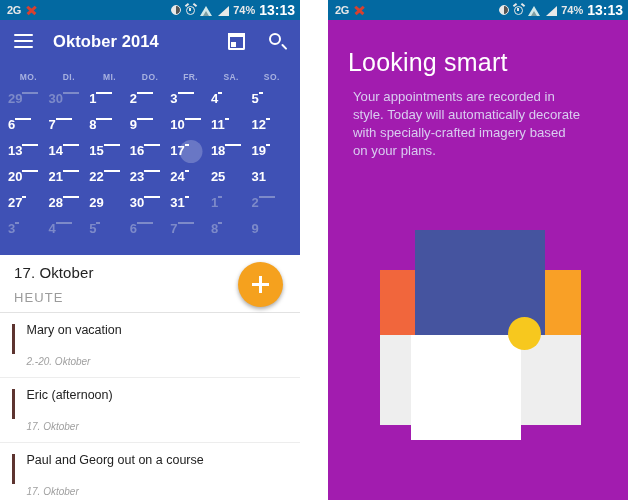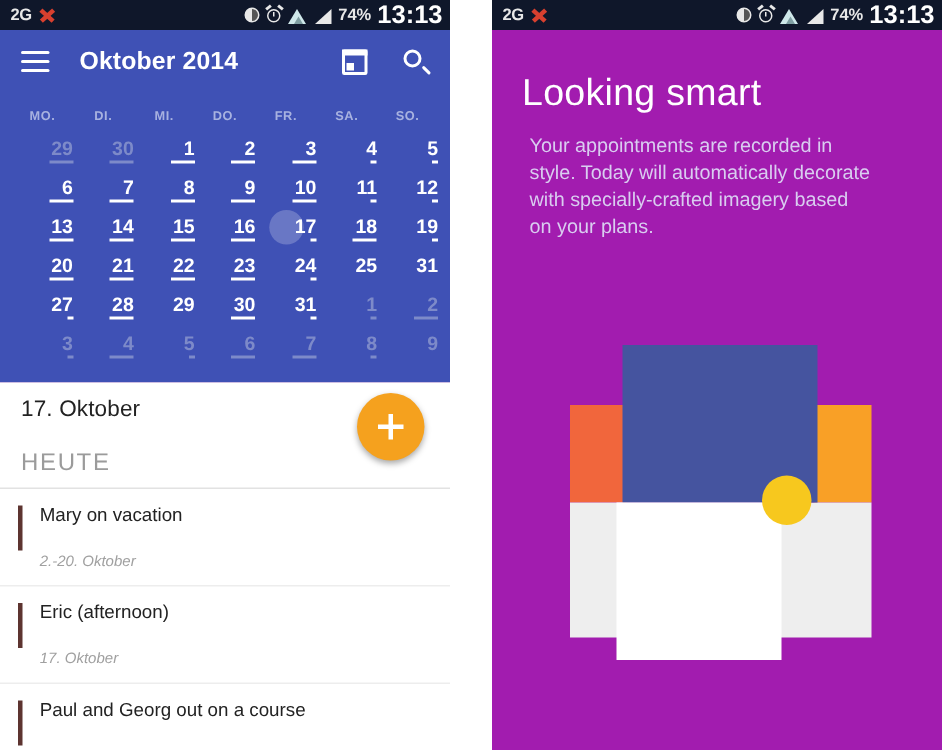--- a/index.html
+++ b/index.html
@@ -10,21 +10,21 @@
     overflow:hidden;
   }
   .frame { display:flex; width:628px; height:500px; }
 
   
   .phone { position:relative; width:300px; height:500px; overflow:hidden; background:#fff; }
   .gap { width:28px; height:500px; background:#ffffff; }
 
   
   .statusbar {
-    height:20px; background:#0f172a; color:#e8e8e8;
+    height:20px; background:#0369a1; color:#e8e8e8;
     display:flex; align-items:center; padding:0 5px 0 7px;
     font-size:11px; font-weight:bold;
   }
   .sb-left { display:flex; align-items:center; gap:4px; }
   .sb-2g { font-size:11px; letter-spacing:-0.3px; }
   .sb-xicon { width:12px; height:12px; position:relative; }
   .sb-xicon::before, .sb-xicon::after {
     content:""; position:absolute; left:1px; top:5px; width:11px; height:2.5px;
     background:#d8402f;
   }
@@ -60,21 +60,21 @@
     content:""; position:absolute; left:3.2px; bottom:0;
     border-left:3.3px solid transparent; border-right:3.3px solid transparent;
     border-bottom:5px solid #7f9ea2;
   }
   .ic-signal { width:12px; height:11px; position:relative; }
   .ic-signal::before {
     content:""; position:absolute; right:0; bottom:0;
     width:0; height:0; border-bottom:10px solid #e8e8e8; border-left:11px solid transparent;
   }
   .sb-battery { font-size:11px; font-weight:bold;text-align:right; }
-  .sb-clock { font-size:17px; font-weight:bold; color:#fff; }
+  .sb-clock { font-size:14px; font-weight:bold; color:#fff; }
 
   
   .cal-app { position:relative; width:100%; height:480px; background:#f9a8d4; }
   .appbar {
     height:42px; background:#3f51b5; display:flex; align-items:center;
     padding:0 14px; position:relative;
   }
   .hamburger { width:19px; height:14px; display:flex; flex-direction:column; justify-content:space-between; cursor:pointer; }
   .hamburger span { display:block; height:2.2px; background:#fff; border-radius:1px; }
   .appbar-title {
@@ -102,22 +102,22 @@
   .dow-row, .date-row { display:flex; }
   .dow, .cell {
     flex:1 1 0; text-align:center; color:#fff;
   }
   .dow {
     font-size:8.5px; color:#a8b2e0; font-weight:bold; letter-spacing:0.4px;
     padding:6px 0 9px 0;
   }
   .date-row { height:26px; }
   .cell {
-    position:relative; display:flex; flex-direction:column;
-    align-items:flex-end; justify-content:flex-start; cursor:pointer;
+    position:relative; display:flex; flex-direction:row;
+    align-items:flex-start; justify-content:flex-start; cursor:pointer;
   }
   .cell .num {
     font-size:13px; font-weight:bold; line-height:15px; color:#ffffff;
     position:relative; z-index:2;
   }
   .cell.dim .num { color:#7d8ac9; }
   .cell .bar {
     width:16px; height:2px; background:#ffffff; margin-top:1px; position:relative; z-index:2;
   }
   .cell.dim .bar { background:#7d8ac9; }
@@ -125,21 +125,21 @@
   .cell .bar.none { background:transparent; }
   .cell .sel {
     position:absolute; top:-3px; left:50%; transform:translateX(-50%);
     width:23px; height:23px; border-radius:50%;
     background:rgba(255,255,255,0.22); z-index:1;
   }
 
   
   .daypanel { background:#ffffff; padding:9px 14px 7px 14px; border-bottom:1px solid #e2e2e2; }
   .daypanel .d-title { font-size:15px; color:#222; letter-spacing:0.1px; }
-  .daypanel .d-sub { font-size:16px; color:#9b9b9b; letter-spacing:1.1px; margin-top:19px; }
+  .daypanel .d-sub { font-size:13px; color:#9b9b9b; letter-spacing:1.1px; margin-top:9px; }
   .events { background:#fff; }
   .event {
     display:flex; align-items:flex-start; padding:10px 14px 10px 12px;
     border-bottom:1px solid #ededed; cursor:pointer;
   }
   .event .accent { width:2.5px; height:30px; background:#5d3430; flex:0 0 auto; margin-top:1px; }
   .event .etext { margin-left:12px; }
   .event .etitle { font-size:12.5px; color:#222; line-height:15px; }
   .event .esub { font-size:10px; color:#a0a0a0; font-style:italic; margin-top:18px; }
 

